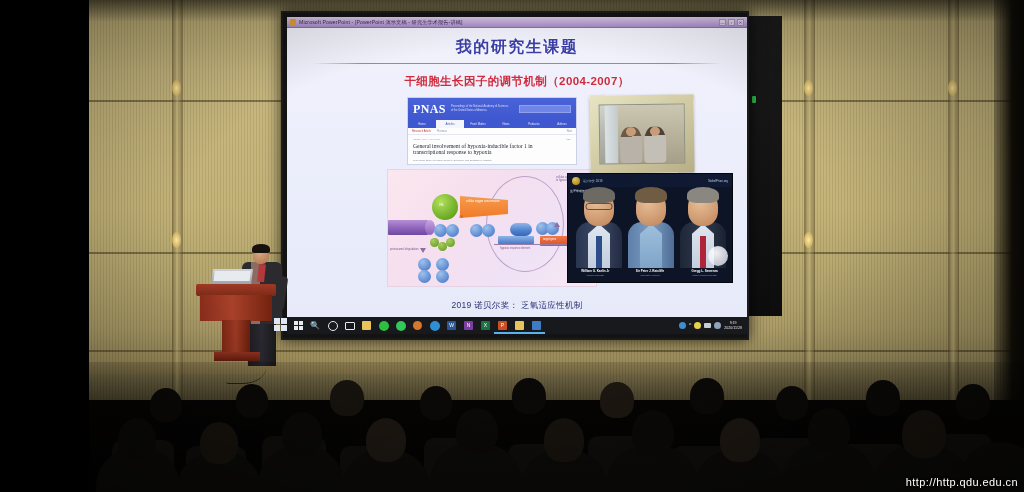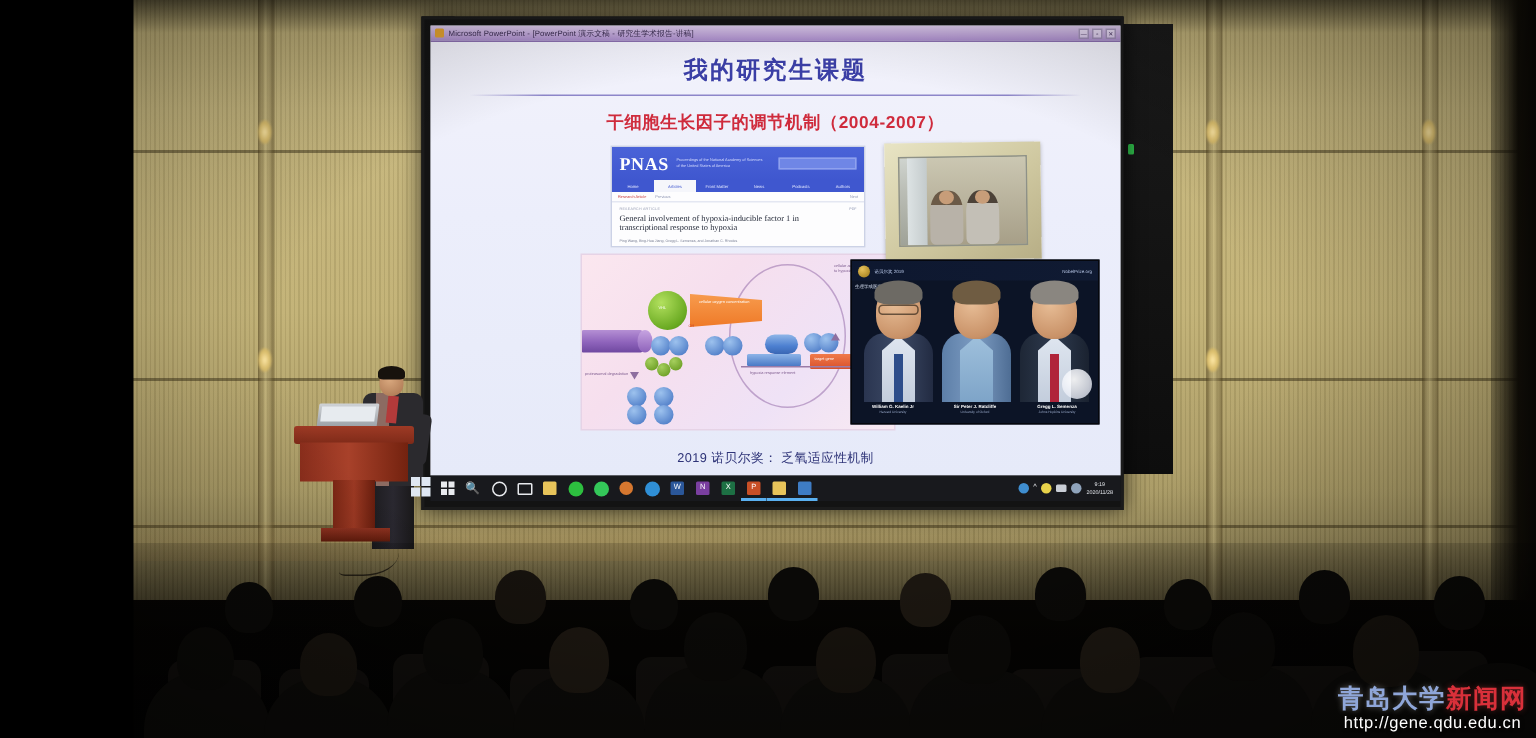--- a/index.html
+++ b/index.html
@@ -876,20 +876,17 @@
     <div class="head lit2" style="left:600px;bottom:74px;width:34px;height:36px;"></div>
     <div class="head" style="left:690px;bottom:78px;width:34px;height:36px;"></div>
     <div class="head" style="left:776px;bottom:72px;width:32px;height:34px;"></div>
     <div class="head" style="left:866px;bottom:76px;width:34px;height:36px;"></div>
     <div class="head" style="left:956px;bottom:72px;width:34px;height:36px;"></div>
   </div>
 
   <div class="left-black"></div>
 
   <div class="watermark">
-    <span class="wm-cn">
-      <span>青岛大学</span><span class="red">新闻网</span>
-    </span>
-    <div class="wm-url">http://gene.qdu.edu.cn</div>
+    <div class="wm-url">http://http.qdu.edu.cn</div>
   </div>
 
   <div class="vignette"></div>
 </div>
 
 </body></html>

